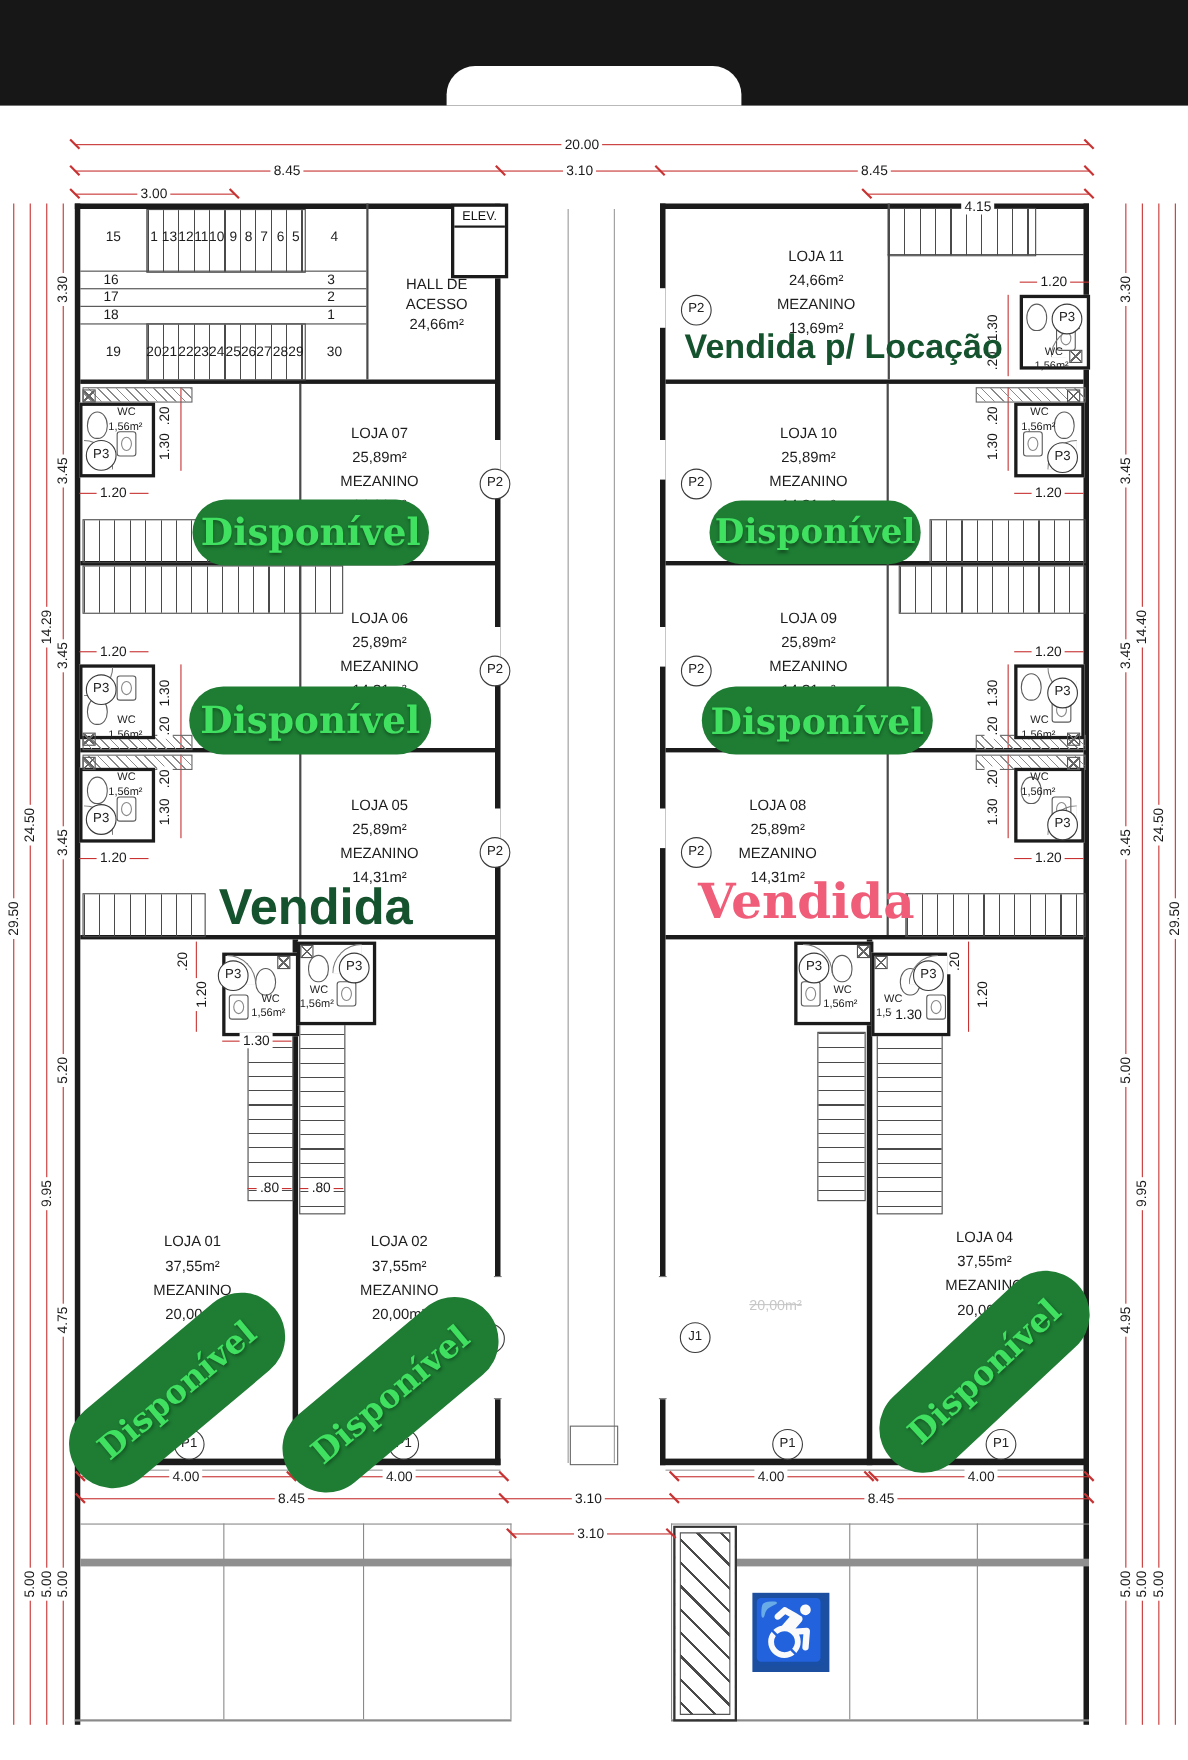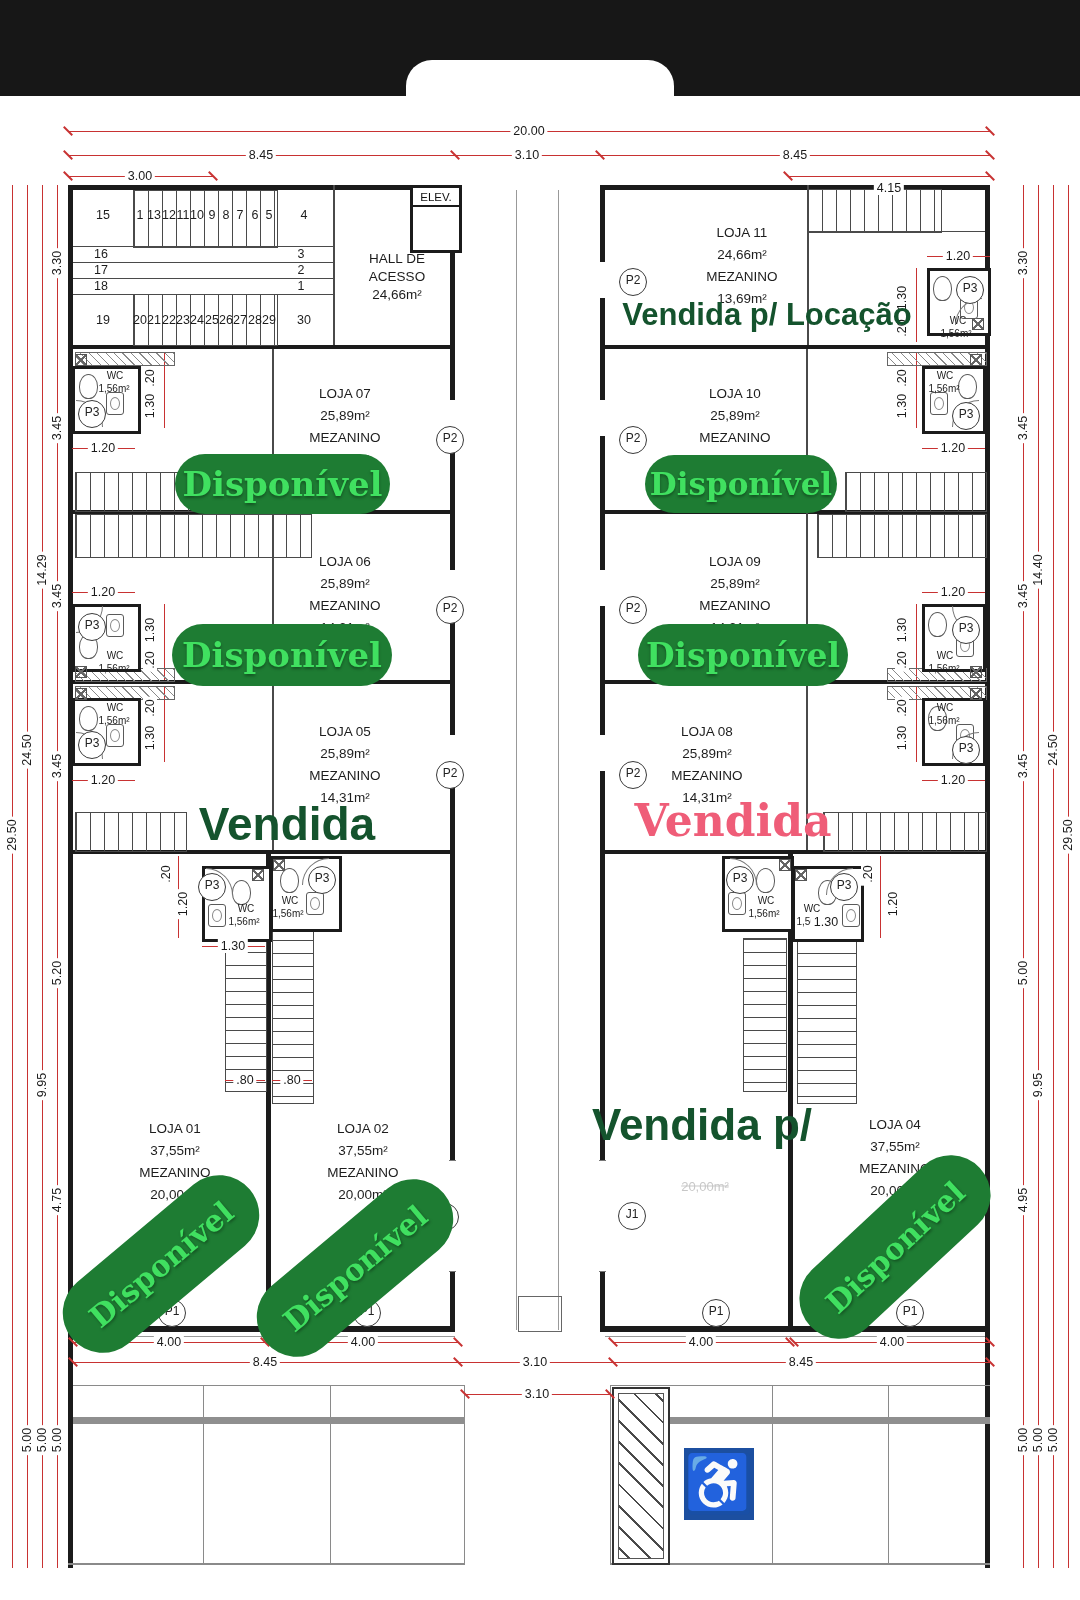--- a/index.html
+++ b/index.html
@@ -466,21 +466,20 @@
   <div class="badge" style="left:172px;top:624px;width:220px;height:62px;font-size:34px">Disponível</div>
   <div class="badge" style="left:645px;top:455px;width:192px;height:58px;font-size:31px">Disponível</div>
   <div class="badge" style="left:638px;top:624px;width:210px;height:62px;font-size:33px">Disponível</div>
   <div class="ribbon" style="left:45px;top:1224px;width:232px;height:80px;font-size:30px;transform:rotate(-40deg)">Disponível</div>
   <div class="ribbon" style="left:239px;top:1228px;width:232px;height:80px;font-size:30px;transform:rotate(-40deg)">Disponível</div>
   <div class="ribbon" style="left:779px;top:1207px;width:232px;height:80px;font-size:30px;transform:rotate(-43deg)">Disponível</div>
 
   <div class="sold" style="left:287px;top:824px;font-size:46px">Vendida</div>
   <div class="soldpink" style="left:733px;top:820px;font-size:44px">Vendida</div>
   <div class="sold" style="left:767px;top:315px;font-size:31px">Vendida p/ Locação</div>
-  <div class="sold" style="left:702px;top:1125px;font-size:44px">Vendida p/</div>
 
   <div class="lh" style="left:73px;top:1342px;width:192px"></div>
   <div class="dh" style="left:169px;top:1342px">4.00</div>
   <div class="lh" style="left:268px;top:1342px;width:190px"></div>
   <div class="dh" style="left:363px;top:1342px">4.00</div>
   <div class="lh" style="left:613px;top:1342px;width:177px"></div>
   <div class="dh" style="left:701px;top:1342px">4.00</div>
   <div class="lh" style="left:794px;top:1342px;width:196px"></div>
   <div class="dh" style="left:892px;top:1342px">4.00</div>
   <div class="lh" style="left:73px;top:1362px;width:385px"></div>

